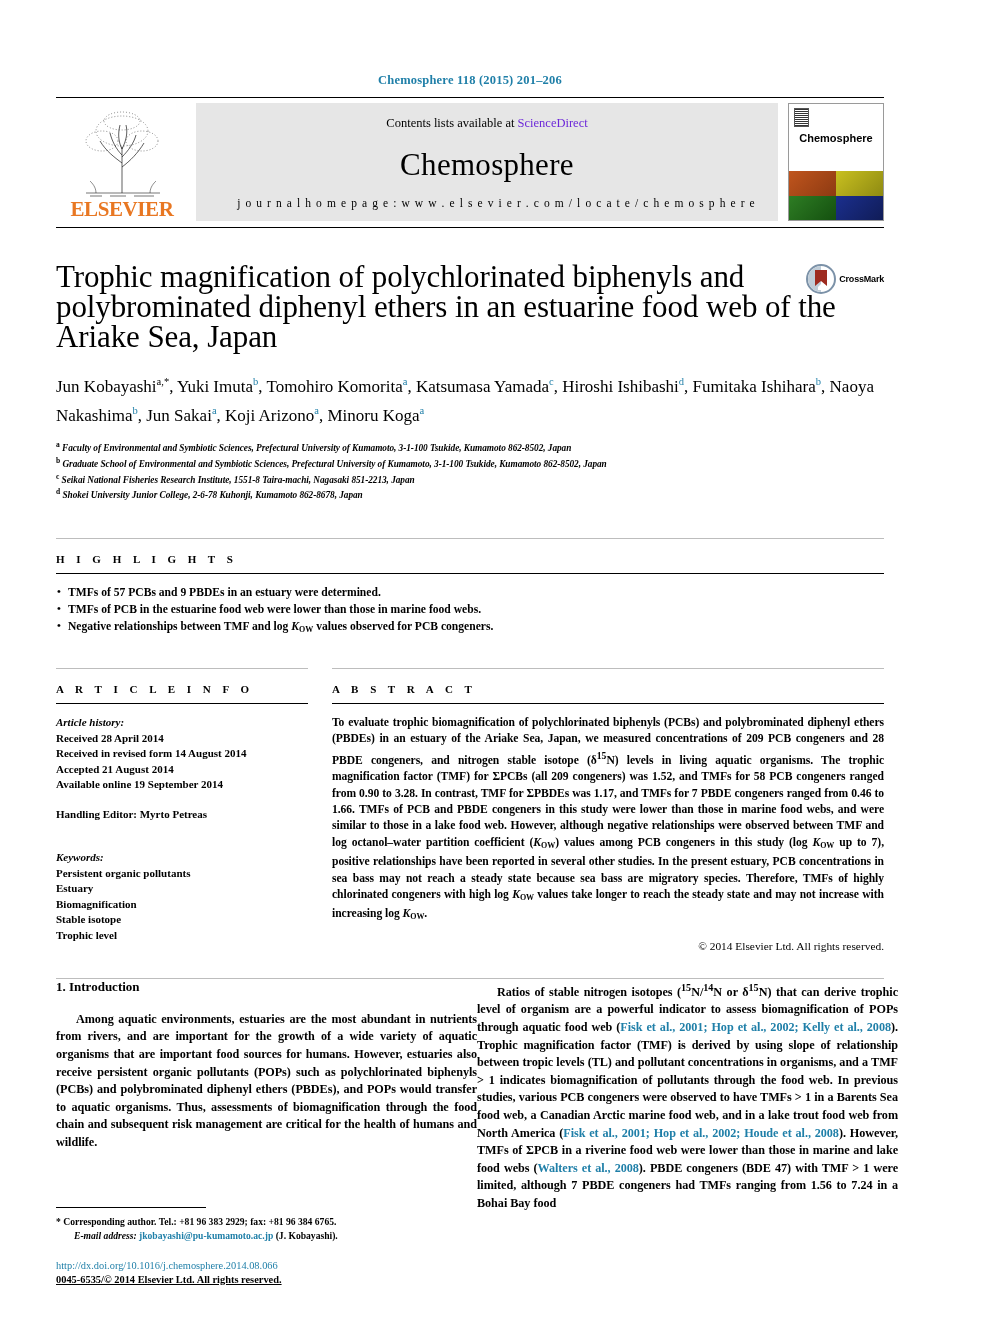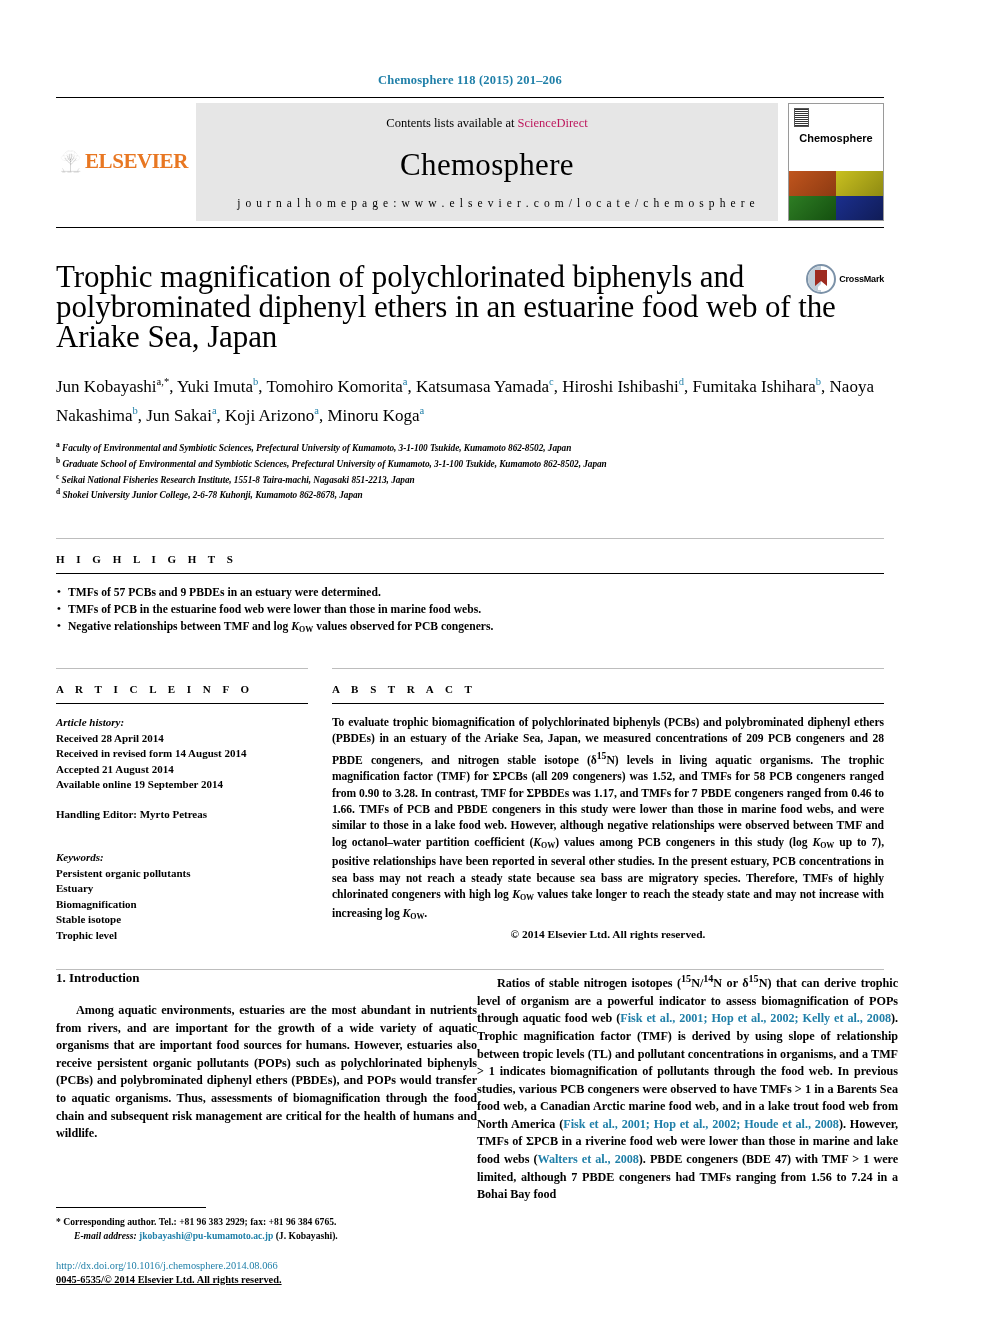--- a/index.html
+++ b/index.html
@@ -41,21 +41,21 @@
   .banner {
     display: flex;
     align-items: stretch;
     height: 118px;
     margin-top: 5px;
   }
   .elsevier-box {
     width: 132px;
     flex: 0 0 132px;
     display: flex;
-    flex-direction: row;
+    flex-direction: column;
     align-items: center;
     justify-content: flex-end;
     padding-bottom: 2px;
   }
   .elsevier-tree { width: 112px; height: 92px; }
   .elsevier-word {
     font-family: "Liberation Serif", serif;
     color: #E87722;
     font-size: 21px;
     font-weight: bold;
@@ -66,21 +66,21 @@
     flex: 1 1 auto;
     background: #e6e6e6;
     display: flex;
     flex-direction: column;
     align-items: center;
     justify-content: space-between;
     padding: 13px 0 12px 0;
     margin: 0 10px 0 8px;
   }
   .contents-line { font-size: 12.5px; }
-  .contents-line .sd { color: #be185d; }
+  .contents-line .sd { color: #6d28d9; }
   .journal-name {
     font-size: 31px;
     letter-spacing: .3px;
     line-height: 1;
   }
   .homepage {
     font-size: 11.5px;
     letter-spacing: 1.1px;
     margin-left: 19px;
   }
@@ -215,24 +215,24 @@
   .info-gap { height: 14px; }
 
   .abs-body {
     font-size: 11.6px;
     line-height: 16.4px;
     font-weight: bold;
     text-align: justify;
     letter-spacing: -0.05px;
   }
   .copyright {
-    text-align: center;
+    text-align: right;
     font-size: 11.4px;
-    font-weight: bold;
-    margin-top: 2px;
+    font-weight: normal;
+    margin-top: 14px;
   }
 
   
   .body-rule { border-top: 1px solid #bdbdbd; margin-top: 26px; }
   .cols {
     display: flex;
   }
   .col { width: 421px; flex: 0 0 421px; }
   h2.num-head {
     font-size: 13px;

